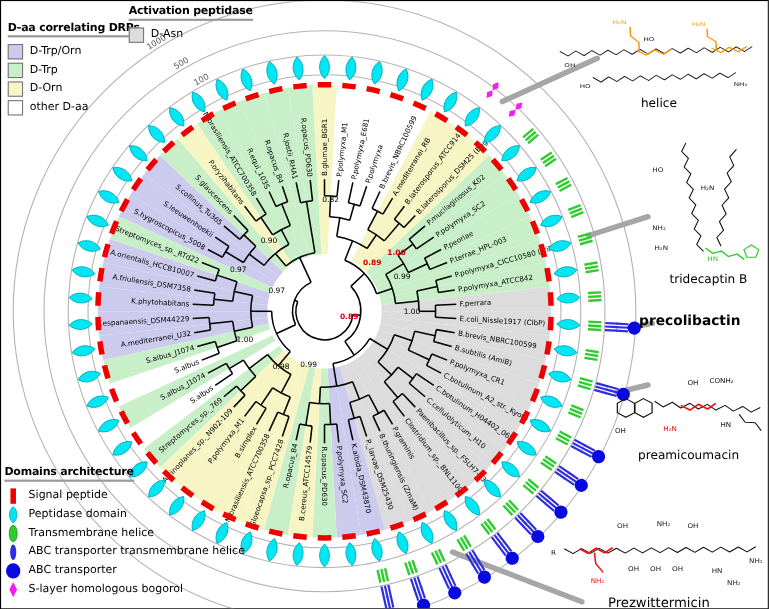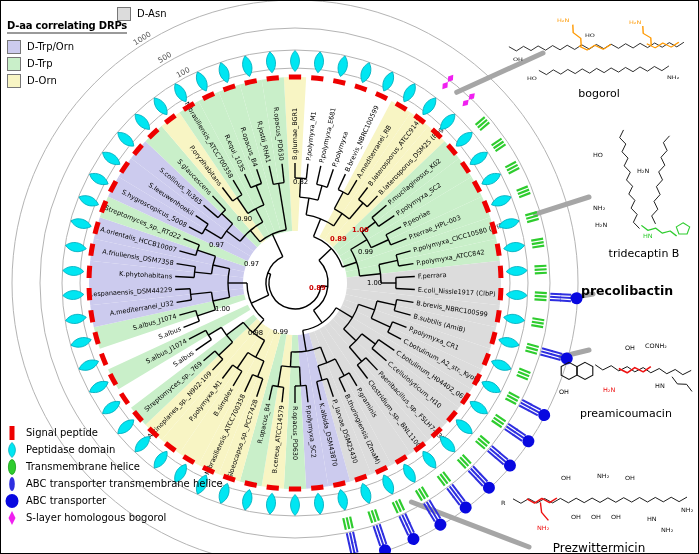--- a/index.html
+++ b/index.html
@@ -841,33 +841,39 @@
           <span class="lb">D-Trp/Orn</span>
         </div>
         <div class="lg-row">
           <span class="sw" style="background: rgb(201, 239, 201);"></span>
           <span class="lb">D-Trp</span>
         </div>
         <div class="lg-row">
           <span class="sw" style="background: rgb(248, 245, 196);"></span>
           <span class="lb">D-Orn</span>
         </div>
+        <div class="lg-row">
+          <span class="sw" style="background: rgb(255, 255, 255);"></span>
+          <span class="lb">other D-aa</span>
+        </div>
       </div>
   </div>
 
   <div class="legend legend-act">
+    <div class="lg-title">Activation peptidase</div>
     <div>
         <div class="lg-row">
           <span class="sw" style="background: rgb(220, 220, 220);"></span>
           <span class="lb">D-Asn</span>
         </div>
       </div>
   </div>
 
   <div class="legend legend-dom">
+    <div class="lg-title">Domains architecture</div>
     <div>
         <div class="lg-row">
           <svg viewBox="0 0 16 16" class="ic">
             <rect x="5.5" y="1" width="5" height="14" fill="#ee0000"></rect>
           </svg>
           <span class="lb">Signal peptide</span>
         </div>
         <div class="lg-row">
           <svg viewBox="0 0 16 16" class="ic">
             <path d="M8,0.5 C12.5,4.5 12.5,11.5 8,15.5 C3.5,11.5 3.5,4.5 8,0.5 Z" fill="#00e6f2" stroke="#00aebe" stroke-width="0.8"></path>
@@ -909,21 +915,21 @@
         <polyline points="141.8,31.1 142.2,40.9 149.8,47.1 150.2,56.9" fill="none" stroke="#f90" stroke-width="1.4" stroke-linejoin="round"></polyline>
         <polyline points="77.8,58.0 86.2,63.5 93.8,57.0 102.2,62.5 109.8,56.0" fill="none" stroke="#f90" stroke-width="1.4" stroke-linejoin="round"></polyline>
         <polyline points="145.8,55.0 154.2,60.5 161.8,54.0 170.2,59.5 177.8,53.0" fill="none" stroke="#f90" stroke-width="1.4" stroke-linejoin="round"></polyline>
         <text x="56" y="26" font-size="6.5" fill="#f90">H₂N</text>
         <text x="128" y="28" font-size="6.5" fill="#f90">H₂N</text>
         <text x="12" y="78" font-size="6.5" fill="#111">OH</text>
         <text x="26" y="104" font-size="6.5" fill="#111">HO</text>
         <text x="166" y="102" font-size="6.5" fill="#111">NH₂</text>
         <text x="84" y="46" font-size="6.5" fill="#111">HO</text>
       </svg>
-    <div class="cname">bogorol</div>
+    <div class="cname">helice</div>
   </div>
   <div class="compound" style="left:590px;top:124px;width:106px;">
     <svg class="struct" width="106" height="118" viewBox="0 0 106 134" preserveAspectRatio="none">
         <polygon points="92.0,111.0 98.7,115.8 96.1,123.7 87.9,123.7 85.3,115.8" fill="none" stroke="#2ecc2e" stroke-width="1.1"></polygon>
         <polyline points="32.5,5.6 28.7,14.4 34.8,21.6 31.0,30.4 37.0,37.6 33.2,46.4 39.3,53.6 35.5,62.4 41.6,69.6 37.8,78.4 43.9,85.6 40.1,94.4 46.2,101.6 42.4,110.4 48.5,117.6" fill="none" stroke="#111" stroke-width="1" stroke-linejoin="round"></polyline>
         <polyline points="78.5,12.3 72.4,20.0 76.1,29.0 70.0,36.7 73.8,45.7 67.7,53.3 71.5,62.3 65.4,70.0 69.1,79.0 63.0,86.7 66.8,95.7 60.7,103.3 64.5,112.3" fill="none" stroke="#111" stroke-width="1" stroke-linejoin="round"></polyline>
         <polyline points="50.4,114.0 56.8,119.6 64.8,117.2 71.2,122.8 79.2,120.4 85.6,126.0" fill="none" stroke="#2ecc2e" stroke-width="1.4" stroke-linejoin="round"></polyline>
         <text x="2" y="36" font-size="6.5" fill="#111">HO</text>
         <text x="46" y="54" font-size="6.5" fill="#111">H₂N</text>
         <text x="2" y="96" font-size="6.5" fill="#111">NH₂</text>

